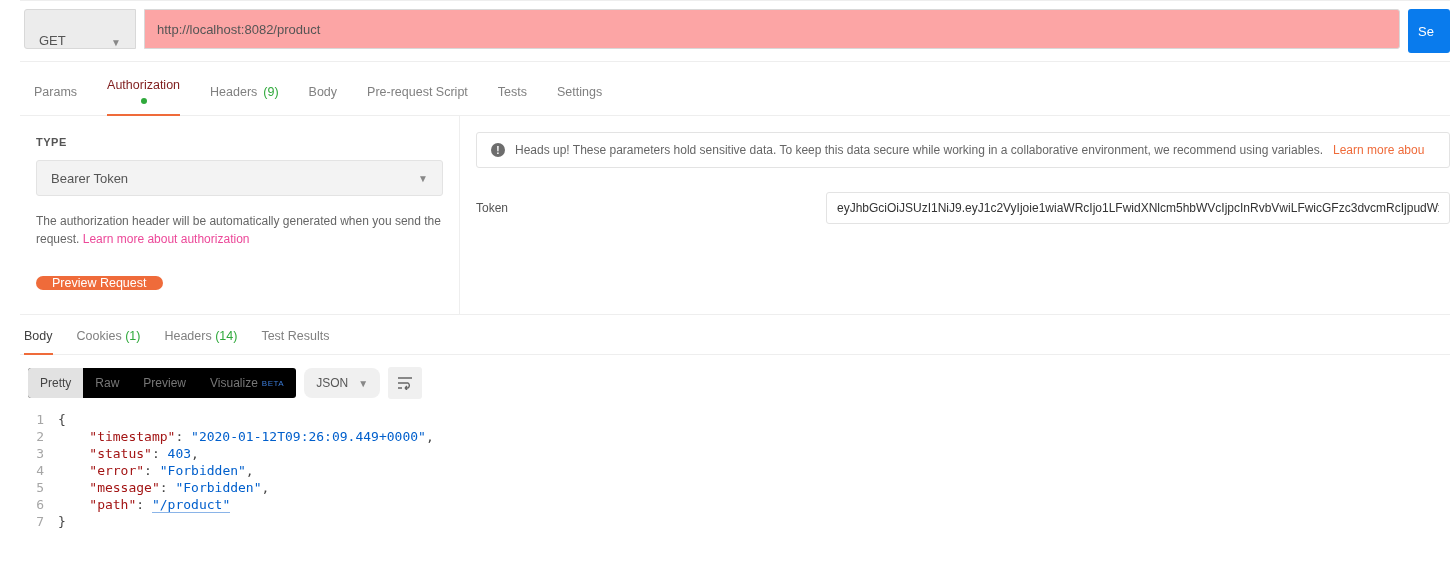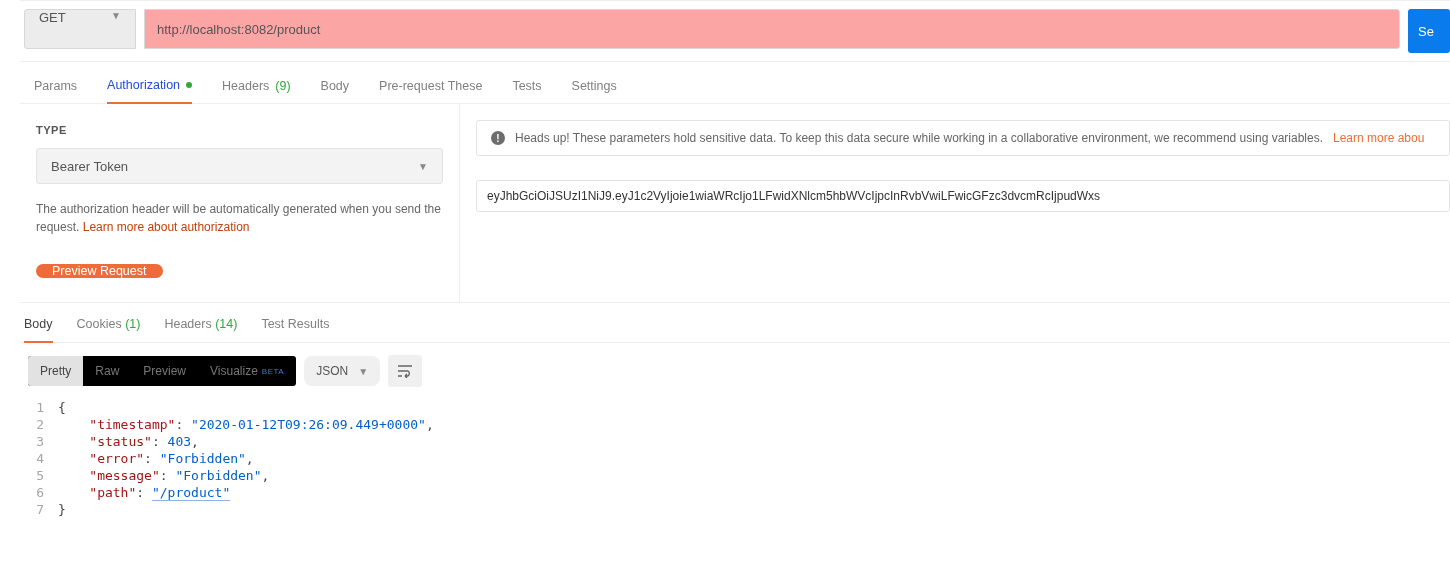--- a/index.html
+++ b/index.html
@@ -18,21 +18,21 @@
   .request-bar {
     display: flex;
     gap: 8px;
     padding: 8px 0 8px 4px;
     border-top: 1px solid #eee;
     border-bottom: 1px solid #eee;
     margin-bottom: 8px;
   }
   .method-select {
     display: flex;
-    align-items: flex-start;
+    align-items: flex-end;
     justify-content: space-between;
     width: 112px;
     height: 40px;
     padding: 0 14px;
     background: #ececec;
     border: 1px solid #d8d8d8;
     color: #555;
     font-size: 13px;
     border-radius: 3px 0 0 3px;
     cursor: pointer;
@@ -74,23 +74,24 @@
   .tab {
     padding-bottom: 10px;
     color: #808080;
     font-size: 12.5px;
     cursor: pointer;
     display: flex;
     align-items: center;
     gap: 6px;
   }
   .tab.active {
-    color: #1d4ed8;
+    color: #7f1d1d;
     border-bottom: 2px solid #ef6b3a;
     margin-bottom: -1px;
+    flex-direction: column;
   }
   .tab .dot {
     width: 6px; height: 6px; border-radius: 50%; background: #2fa93b;
   }
   .tab .count { color: #2fa93b; }
 
   
   .auth-pane {
     display: flex;
     border-bottom: 1px solid #eee;
@@ -120,21 +121,21 @@
     color: #555;
     cursor: pointer;
   }
   .auth-select .caret { color: #888; font-size:10px; }
   .auth-help {
     margin-top: 16px;
     font-size: 12px;
     color: #666;
     line-height: 1.5;
   }
-  .auth-help a { color: #c2410c; text-decoration: none; text-align: right; }
+  .auth-help a { color: #ec4899; text-decoration: none; text-align: right; }
   .preview-btn {
     margin-top: 28px;
     background: #ef6b3a;
     color: #fff;
     border: none;
     border-radius: 14px;
     padding: 0 16px;
     font-size: 12.5px;
     cursor: pointer;
   }
@@ -299,21 +300,21 @@
     <div class="tab">Params</div>
     <div class="tab active">
       <span>Authorization</span>
       <span class="dot"></span>
     </div>
     <div class="tab">
       <span>Headers</span>
       <span class="count">(9)</span>
     </div>
     <div class="tab">Body</div>
-    <div class="tab">Pre-request These</div>
+    <div class="tab">Pre-request Script</div>
     <div class="tab">Tests</div>
     <div class="tab">Settings</div>
   </div>
 
   <div class="auth-pane">
     <div class="auth-left">
       <div class="label">TYPE</div>
       <div class="auth-select">
         <span>Bearer Token</span>
         <span class="caret">▼</span>
@@ -324,20 +325,21 @@
       <button class="preview-btn">Preview Request</button>
     </div>
 
     <div class="auth-right">
       <div class="heads-up">
         <span class="info-icon">!</span>
         <span>Heads up! These parameters hold sensitive data. To keep this data secure while working in a collaborative environment, we recommend using variables. </span>
         <a href="#">Learn more abou</a>
       </div>
       <div class="token-row">
+        <div class="tk-label">Token</div>
         <input class="token-input" value="eyJhbGciOiJSUzI1NiJ9.eyJ1c2VyIjoie1wiaWRcIjo1LFwidXNlcm5hbWVcIjpcInRvbVwiLFwicGFzc3dvcmRcIjpudWxs" style="">
       </div>
     </div>
   </div>
 
   <div class="resp-bar">
     <div class="resp-tabs">
       <div class="resp-tab active">Body</div>
       <div class="resp-tab">
         <span>Cookies</span> <span class="count">(1)</span>

